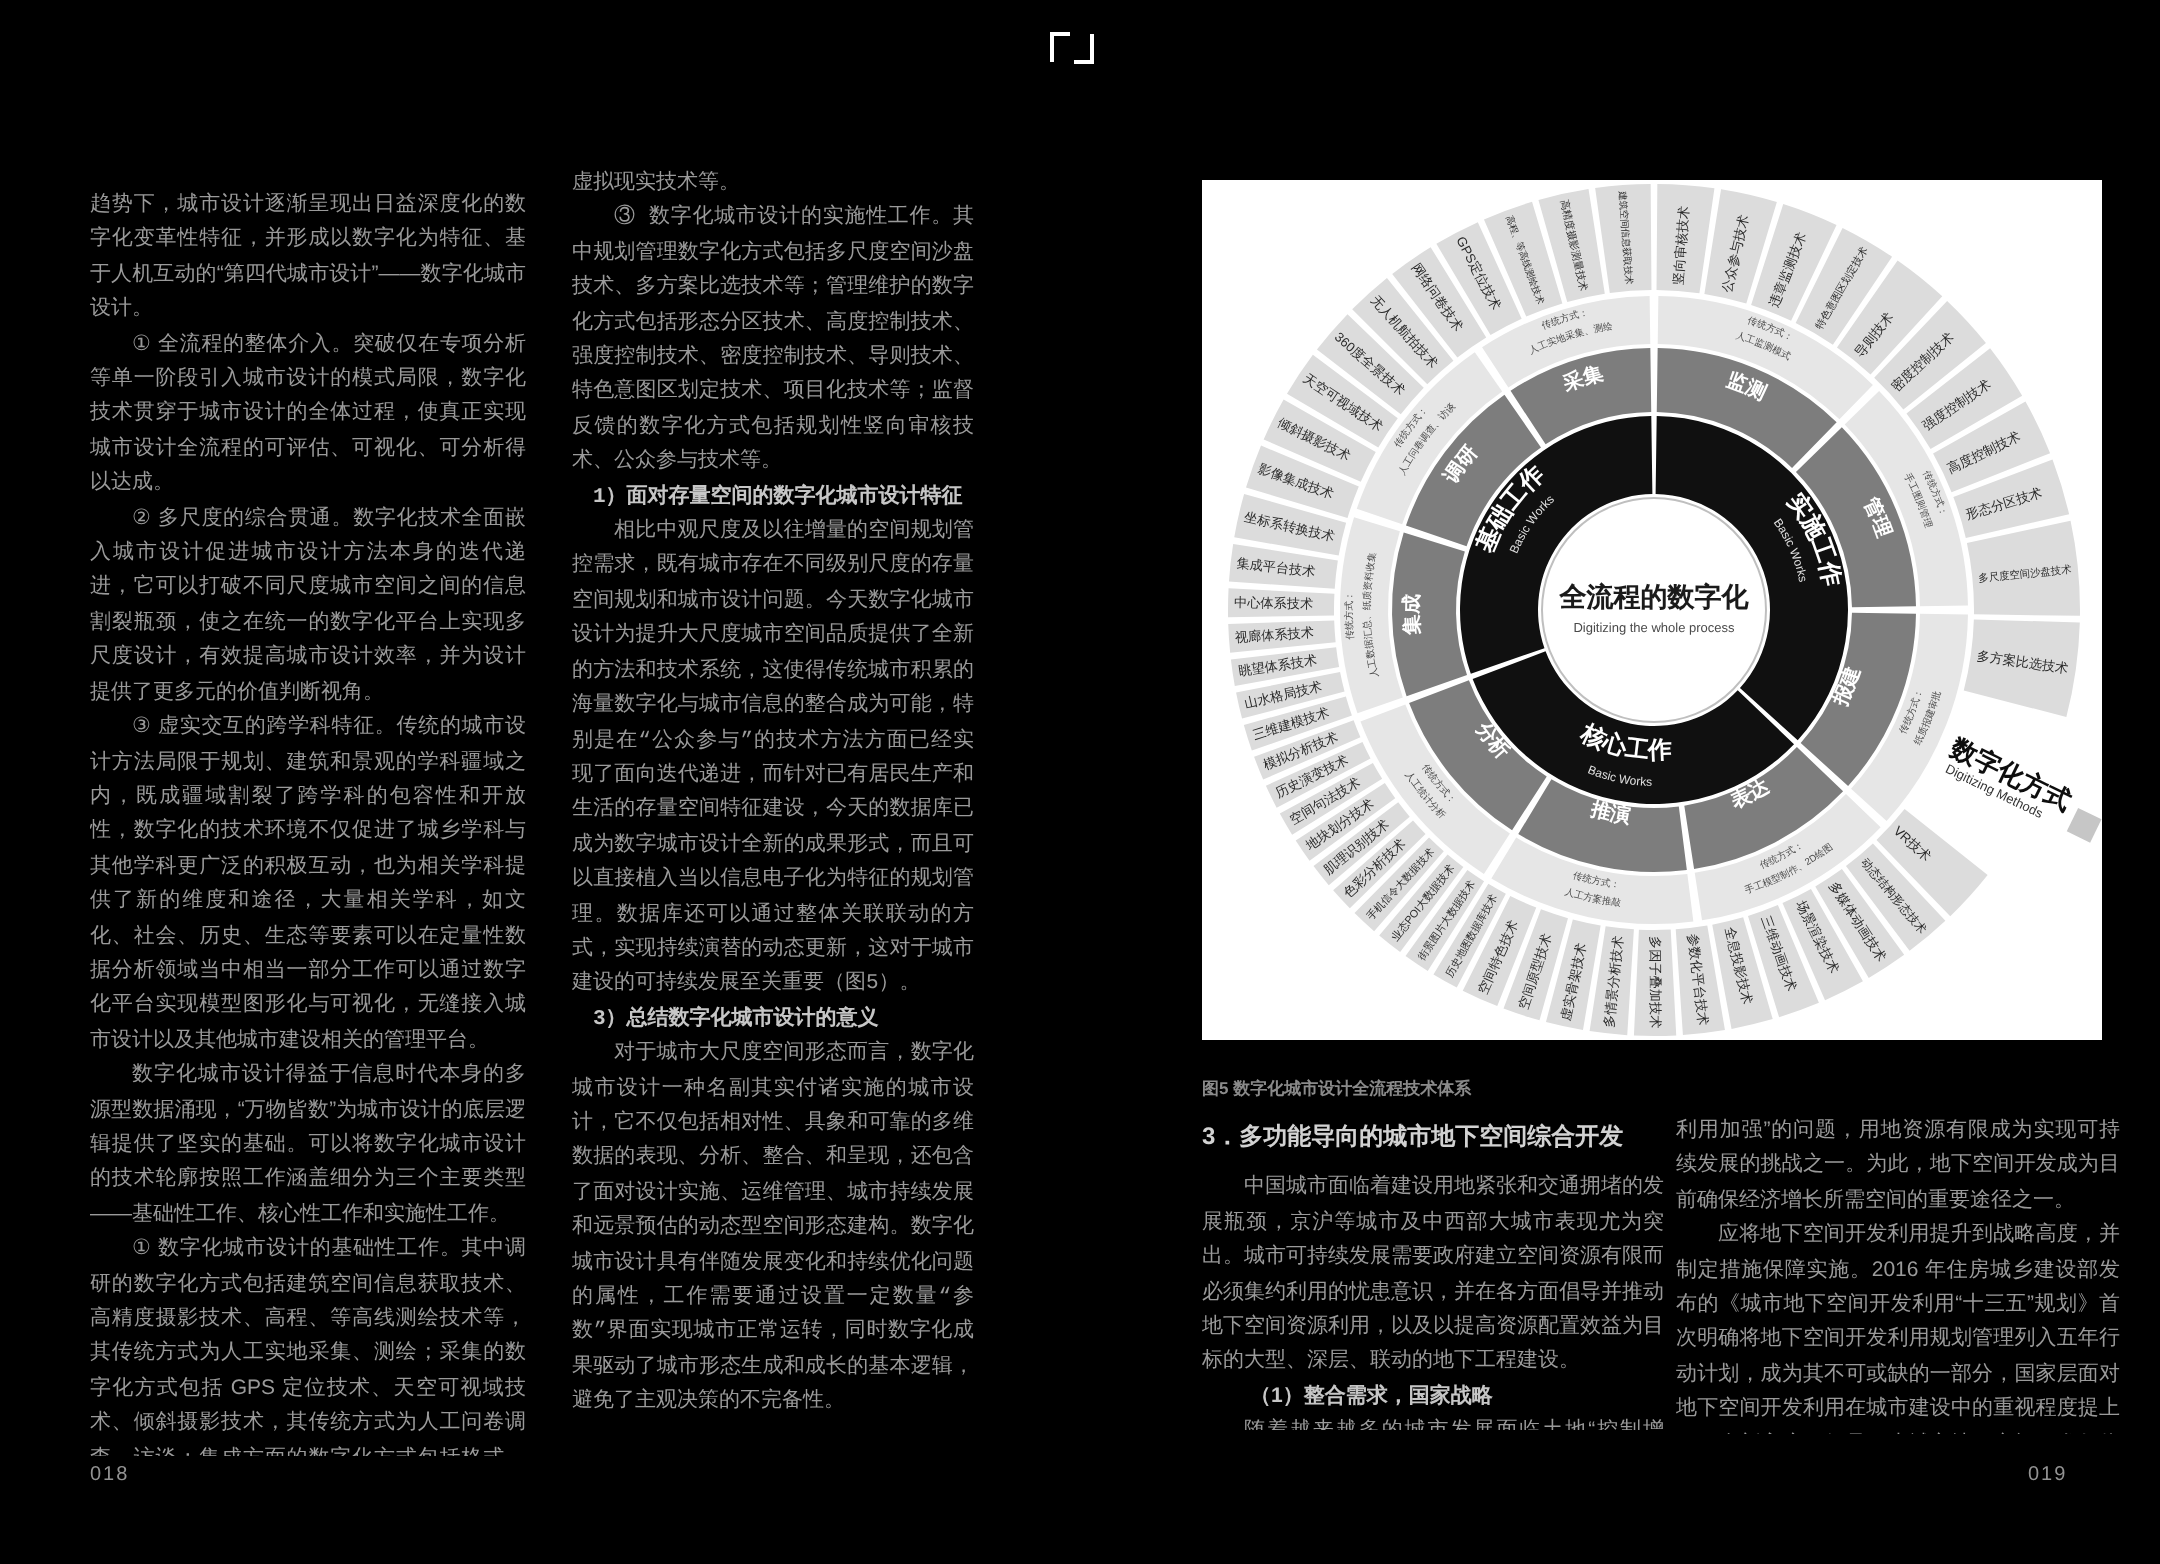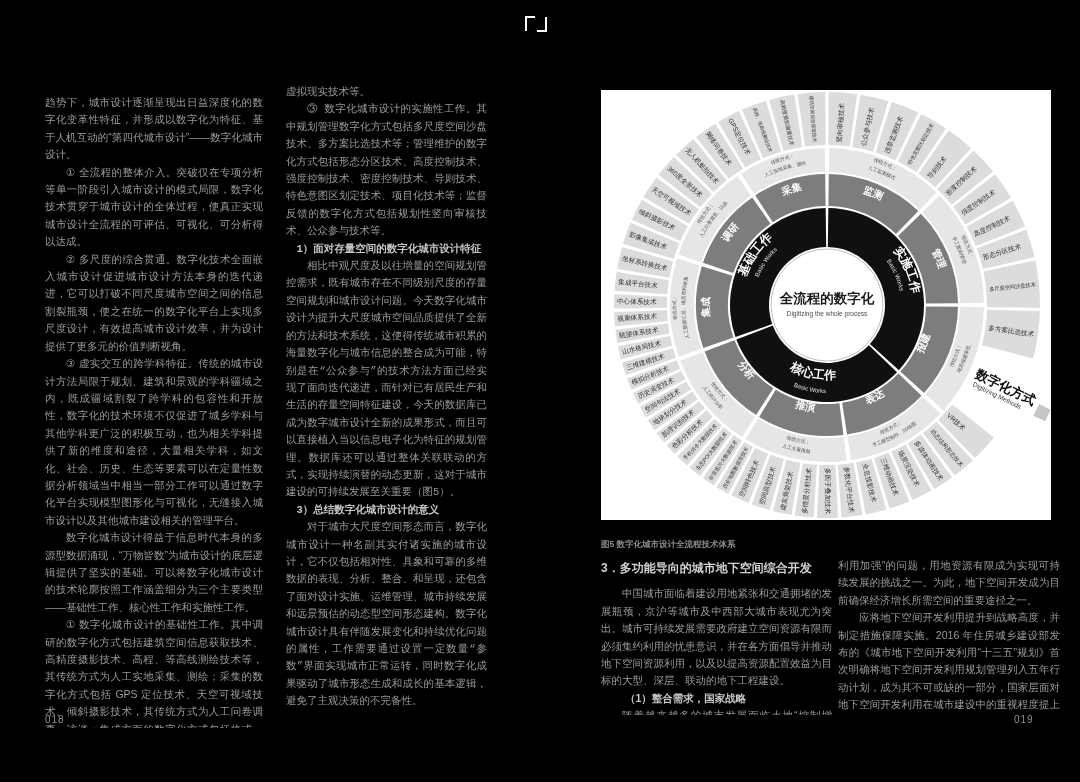--- a/index.html
+++ b/index.html
@@ -10,21 +10,21 @@
   .col p.ind{text-indent:2em;}
   .col p.hd{color:#c6c6c6;font-weight:bold;text-indent:1em;}
   .col p.hd4{color:#c6c6c6;font-weight:bold;margin-left:24px;}
   #l-col1{left:45px;top:94px;width:218px;height:634px;}
   #l-col2{left:286px;top:84px;width:201px;height:622px;font-family:Liberation Mono, monospace;}
   #r-col1{left:601px;top:560px;width:231px;height:155px;}
   #r-col2{left:838px;top:557px;width:222px;height:160px;}
   #r-heading{color:#d2d2d2;font-weight:bold;font-size:12px;margin:0 0 8px 0;text-align:left;text-indent:0;}
   #figure-card{position:absolute;left:601px;top:90px;width:450px;height:430px;background:#fff;}
   #figure-caption{position:absolute;left:601px;top:539px;color:#8a8a8a;font-size:8.5px;font-weight:bold;}
-  .pagenum{position:absolute;top:714px;color:#929292;font-size:10px;letter-spacing:1px;}
+  .pagenum{position:absolute;top:732px;color:#929292;font-size:10px;letter-spacing:1px;}
   #page-number-left{left:45px;}
   #page-number-right{left:1002px;padding-left:12px;}
   #top-icon{position:absolute;left:525px;top:16px;width:22px;height:16px;}
   #top-icon .b1{position:absolute;left:0;top:0;width:8px;height:13px;border-left:2px solid #fff;border-top:2px solid #fff;}
   #top-icon .b2{position:absolute;right:0;bottom:0;width:8px;height:13px;border-right:2px solid #fff;border-bottom:2px solid #fff;}
 </style>
 </head>
 <body>
 
 <div id="top-icon" title="">

